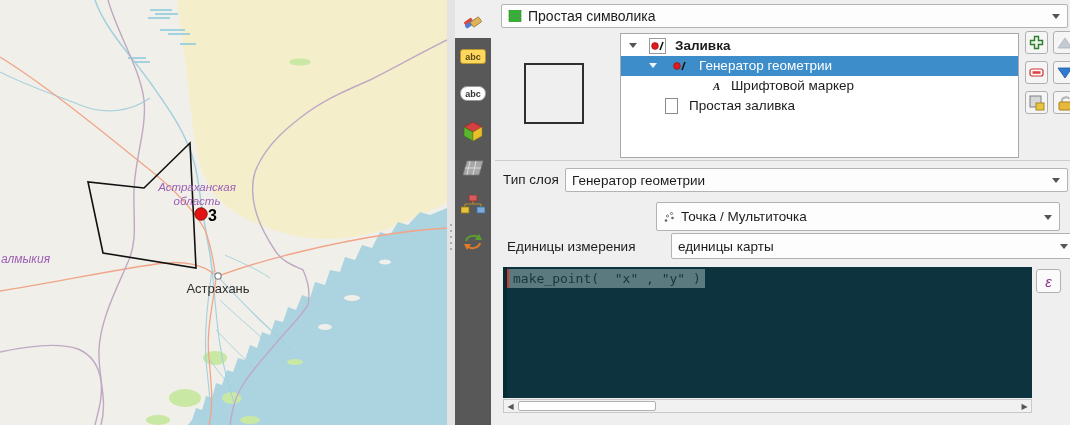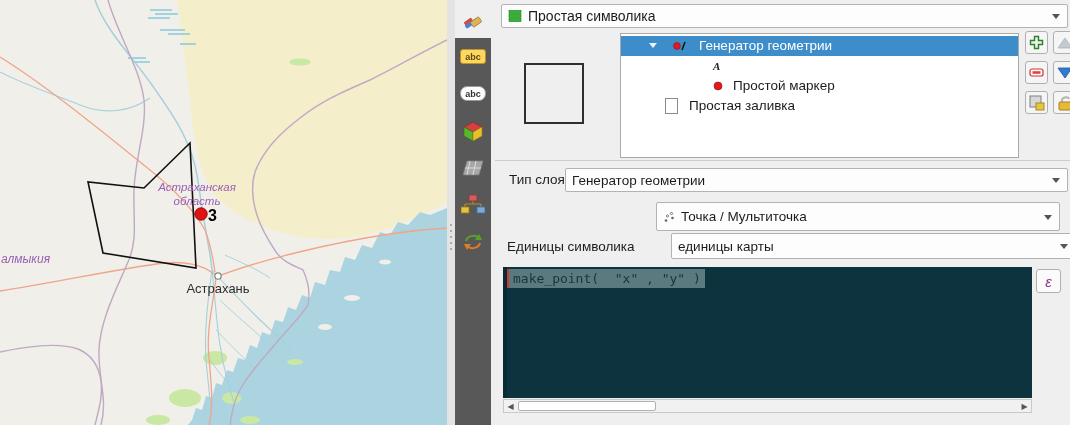--- a/index.html
+++ b/index.html
@@ -208,40 +208,43 @@
           <rect x="1" y="9.5" width="12" height="3" fill="#2eb82e" stroke="#157a15" stroke-width="0.6"></rect>
         </svg>
       </span>
       <span>Простая символика</span>
       <span class="arrow"></span>
     </div>
 
     <div id="preview"></div>
 
     <div id="symtree">
+      <div class="trow bold">
+        <span class="expander" style="left:8px"></span>
+        <span class="ticon iconbox" style="left:28px">
+          <svg width="13" height="12" viewBox="0 0 13 12">
+              <circle cx="4" cy="6" r="3.4" fill="#e01b1b" stroke="#8f0f0f" stroke-width="0.6"></circle>
+              <path d="M9,10 L12,2" stroke="#111" stroke-width="1.6"></path>
+            </svg>
+        </span>
+        <span class="tlabel" style="left:54px">Заливка</span>
+      </div>
       <div class="trow selected">
         <span class="expander" style="left:28px"></span>
         <span class="ticon" style="left:52px">
           <svg width="13" height="12" viewBox="0 0 13 12">
               <circle cx="4" cy="6" r="3.4" fill="#e01b1b" stroke="#8f0f0f" stroke-width="0.6"></circle>
               <path d="M9,10 L12,2" stroke="#111" stroke-width="1.6"></path>
             </svg>
         </span>
         <span class="tlabel" style="left:78px">Генератор геометрии</span>
       </div>
       <div class="trow">
         <span class="ticon" style="left:92px;font-style:italic;font-weight:bold;font-size:11px;font-family:'Liberation Serif','DejaVu Serif',serif">A</span>
-      </div>
-      <div class="trow">
-        <span class="ticon" style="left:92px">
-          <svg width="10" height="10" viewBox="0 0 10 10">
-              <circle cx="5" cy="5" r="4" fill="#e01b1b" stroke="#8f0f0f" stroke-width="0.6"></circle>
-            </svg>
-        </span>
-        <span class="tlabel" style="left:112px">Простой маркер</span>
+        <span class="tlabel" style="left:110px">Шрифтовой маркер</span>
       </div>
       <div class="trow">
         <span class="ticon fillbox" style="left:44px"></span>
         <span class="tlabel" style="left:68px">Простая заливка</span>
       </div>
     </div>
 
     <div class="sqbtn" style="left:534px;top:31px">
       <svg width="15" height="15" viewBox="0 0 15 15">
         <path d="M5.5,1.5 h4 v4 h4 v4 h-4 v4 h-4 v-4 h-4 v-4 h4 z" fill="#eaf5ea" stroke="#2f7d2f" stroke-width="1.4"></path>
@@ -271,40 +274,40 @@
     </div>
     <div class="sqbtn" style="left:562px;top:91px">
       <svg width="18" height="16" viewBox="0 0 18 16">
         <path d="M6,7 C5,2 12,1 13,4" stroke="#b5b5b5" stroke-width="2" fill="none"></path>
         <rect x="3" y="7" width="12" height="8" rx="1" fill="#e8b83a" stroke="#a5821f" stroke-width="1"></rect>
       </svg>
     </div>
 
     <div id="sep1"></div>
 
-    <div class="flabel" style="left:18px;top:170px">Тип слоя</div>
+    <div class="flabel" style="left:12px;top:170px">Тип слоя</div>
     <div class="combo" style="left:74px;top:168px;width:503px;height:24px">
       <span>Генератор геометрии</span>
       <span class="arrow"></span>
     </div>
 
     <div class="combo" style="left:165px;top:202px;width:404px;height:29px">
       <span class="cicon">
         <svg width="12" height="12" viewBox="0 0 12 12">
           <circle cx="3" cy="9.5" r="1.3" fill="#666"></circle>
           <circle cx="4.5" cy="5" r="1.1" fill="none" stroke="#666" stroke-width="0.8"></circle>
           <circle cx="8.5" cy="2.5" r="1.1" fill="none" stroke="#666" stroke-width="0.8"></circle>
           <circle cx="9.5" cy="7" r="1.3" fill="#666"></circle>
         </svg>
       </span>
       <span>Точка / Мультиточка</span>
       <span class="arrow"></span>
     </div>
 
-    <div class="flabel" style="left:16px;top:237px">Единицы символика</div>
+    <div class="flabel" style="left:16px;top:237px">Единицы измерения</div>
     <div class="combo" style="left:180px;top:233px;width:405px;height:26px">
       <span>единицы карты</span>
       <span class="arrow"></span>
     </div>
 
     <div id="editor">
       <div class="gutter"></div>
       <div class="caret"></div>
       <div class="selline"></div>
       <div class="code">make_point(  "x" , "y" )</div>

